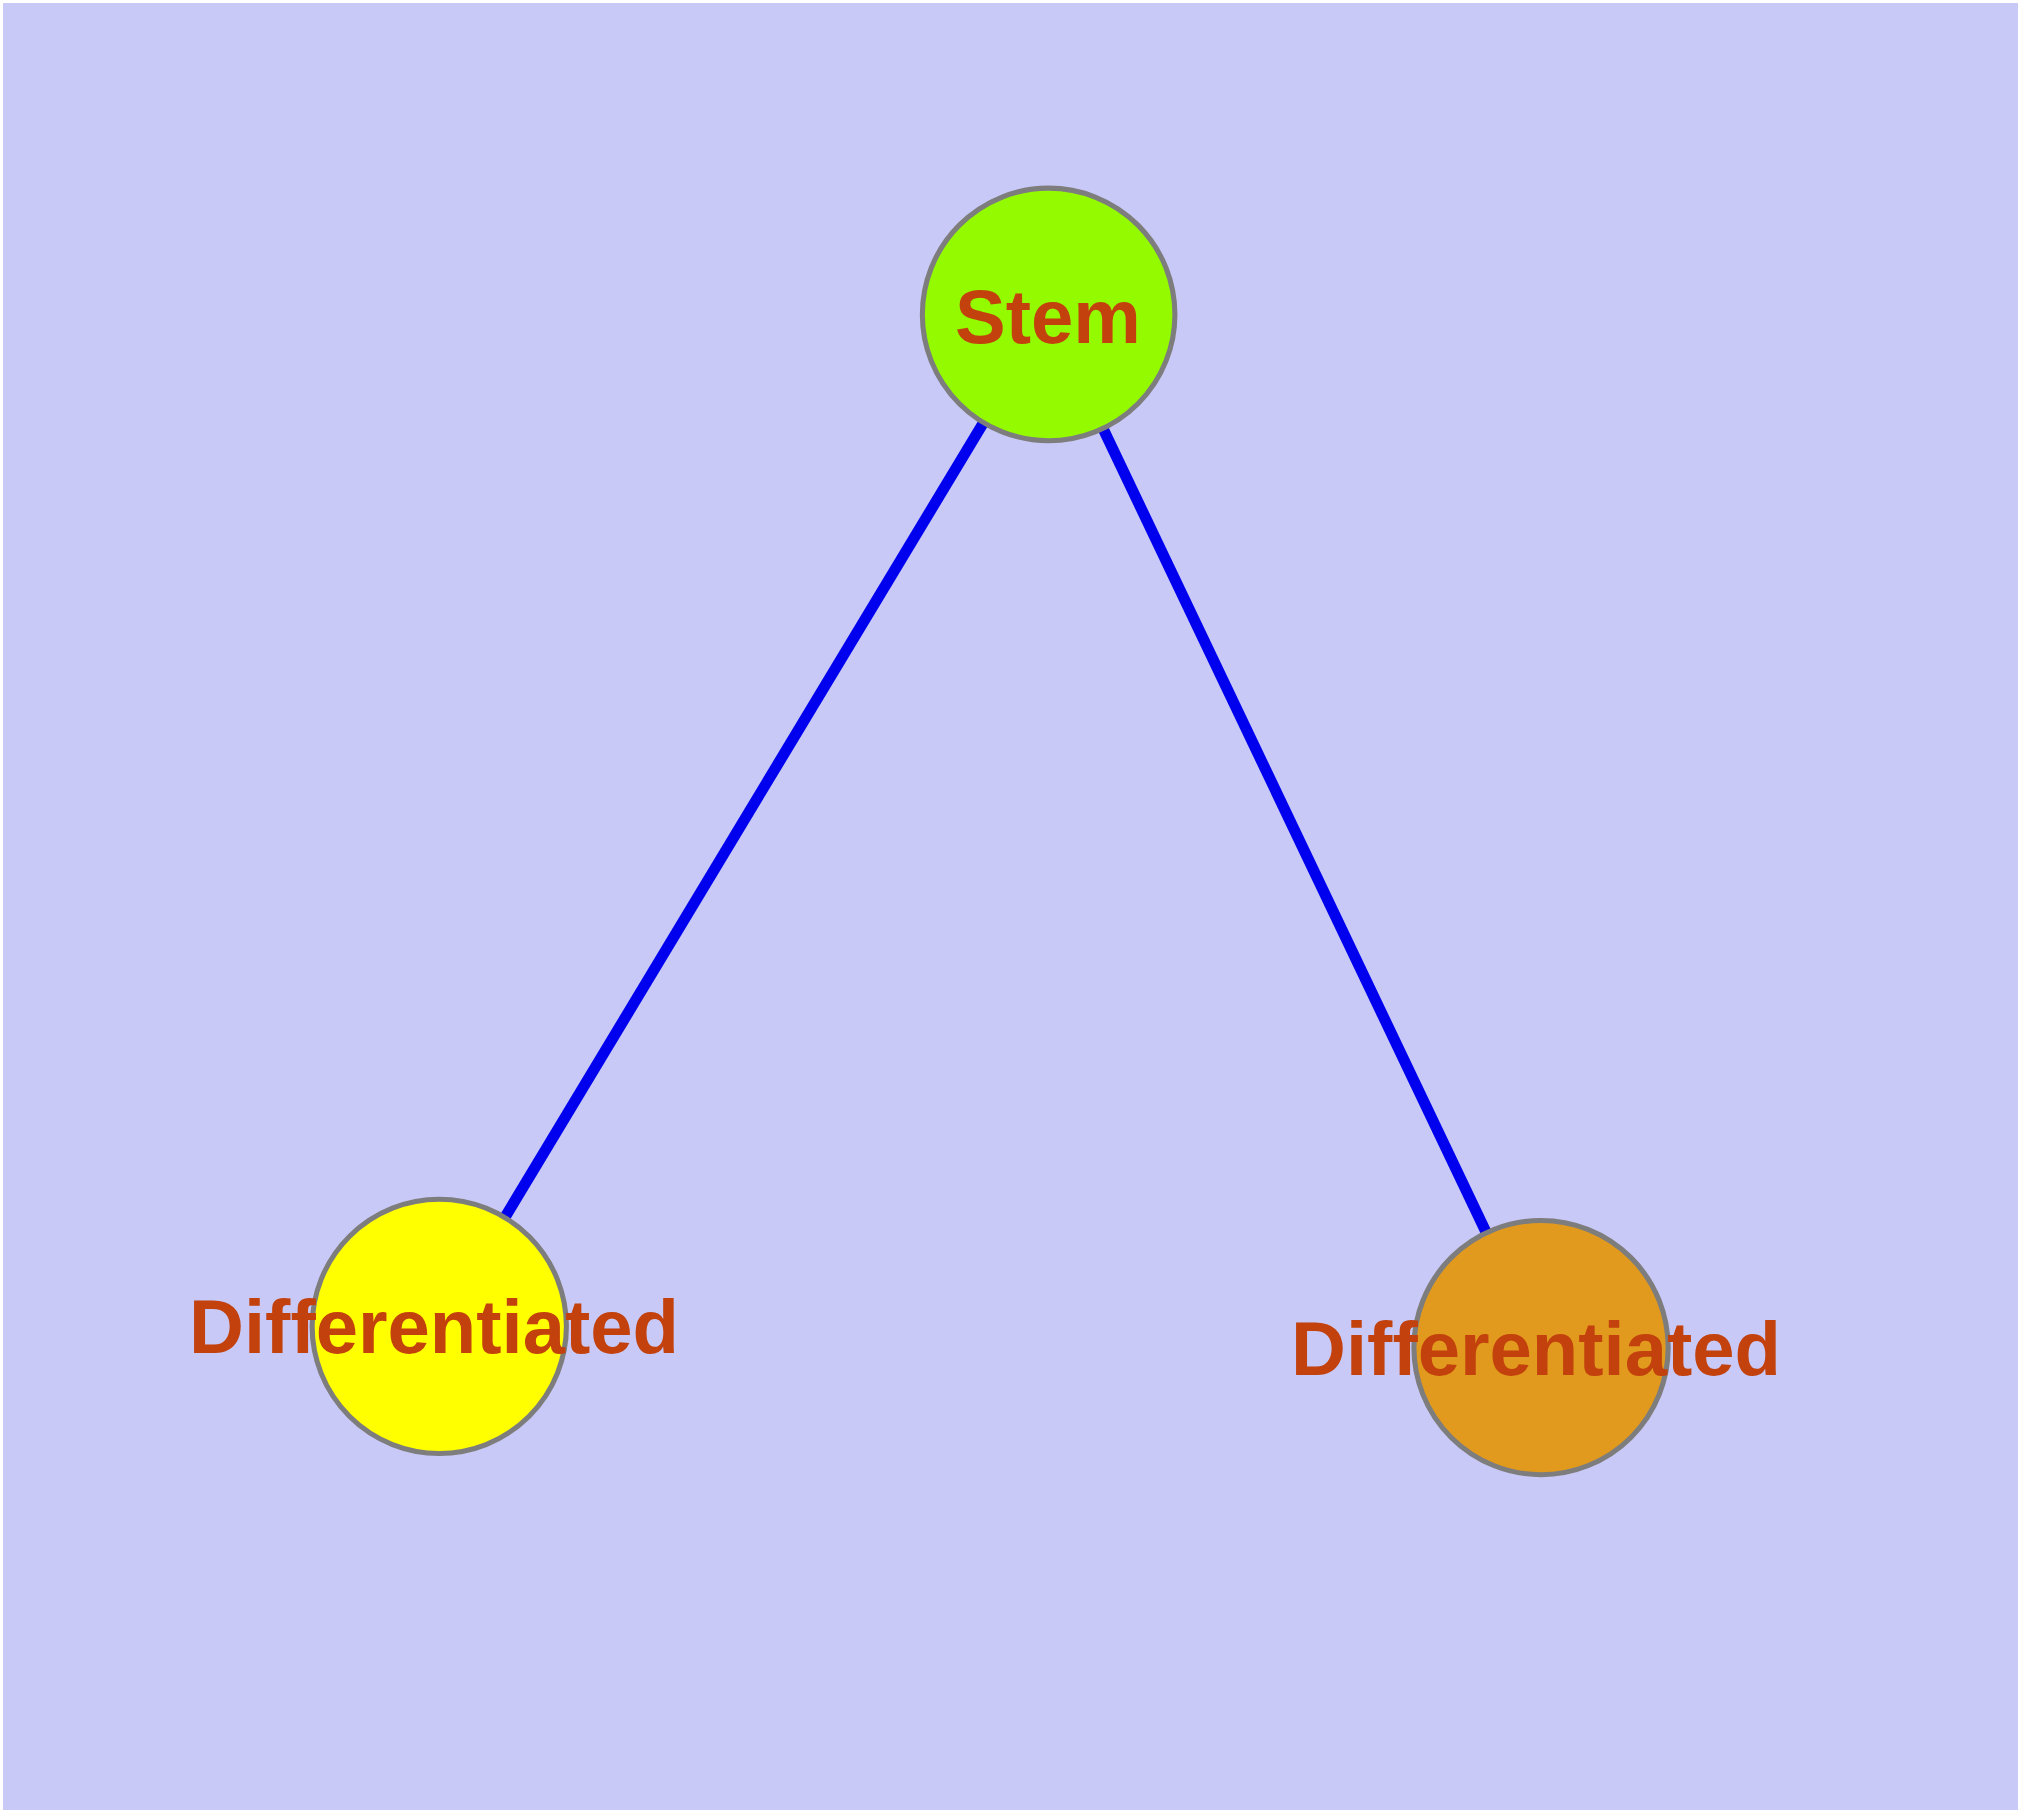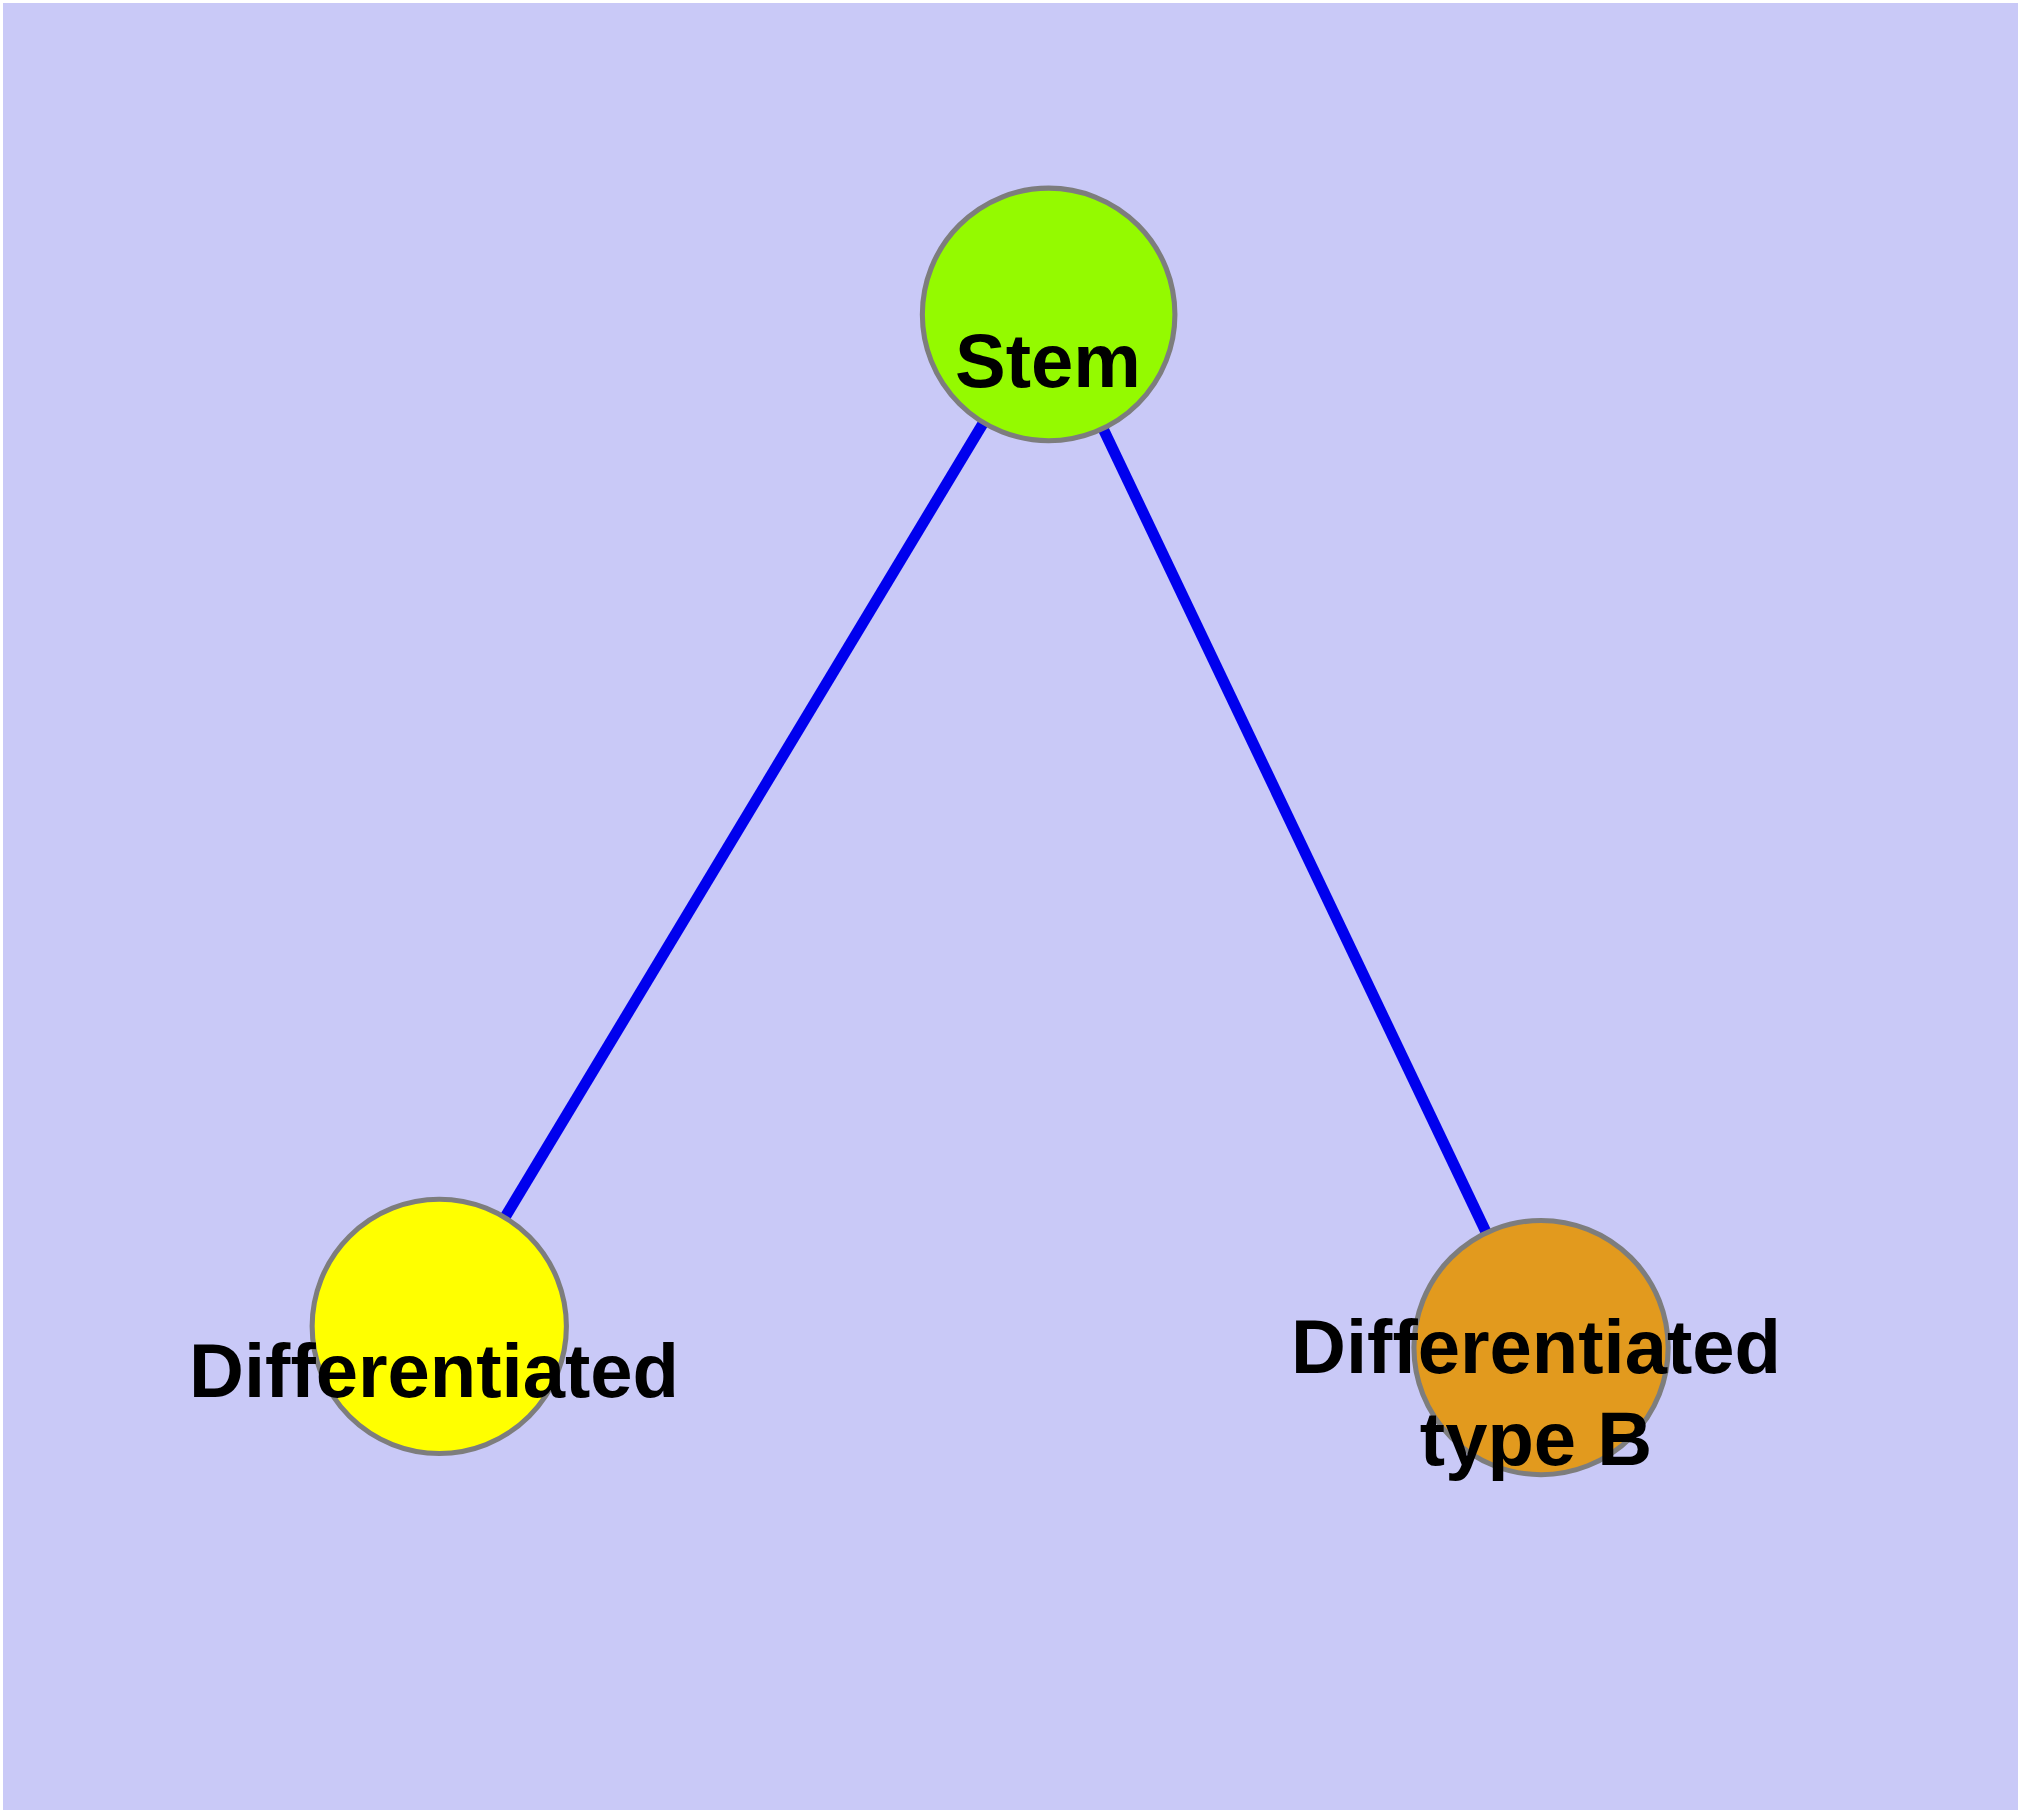--- a/index.html
+++ b/index.html
@@ -23,27 +23,26 @@
     position: absolute;
     left: 0;
     top: 0;
     width: 2021px;
     height: 1812px;
   }
   .node-label {
     position: absolute;
     transform: translate(-50%, -50%);
     text-align: center;
-    color: #000000;
+    color: #c2410c;
     font-weight: 700;
     font-size: 76px;
     line-height: 92px;
     white-space: nowrap;
     letter-spacing: 0;
-    margin-top: 44px;
   }
   .node-label div {
     white-space: nowrap;
   }
   #label-stem  { left: 1048px; top: 317px; }
   #label-type-a { left: 434px;  top: 1327px; }
   #label-type-b { left: 1536px; top: 1349px; }
 </style>
 </head>
 <body>
@@ -61,15 +60,14 @@
 </svg>
 
 <div class="node-label" id="label-stem">Stem</div>
 
 <div class="node-label" id="label-type-a">
   <div>Differentiated</div>
 </div>
 
 <div class="node-label" id="label-type-b">
   <div>Differentiated</div>
-  <div>type B</div>
 </div>
 
 
 </body></html>

